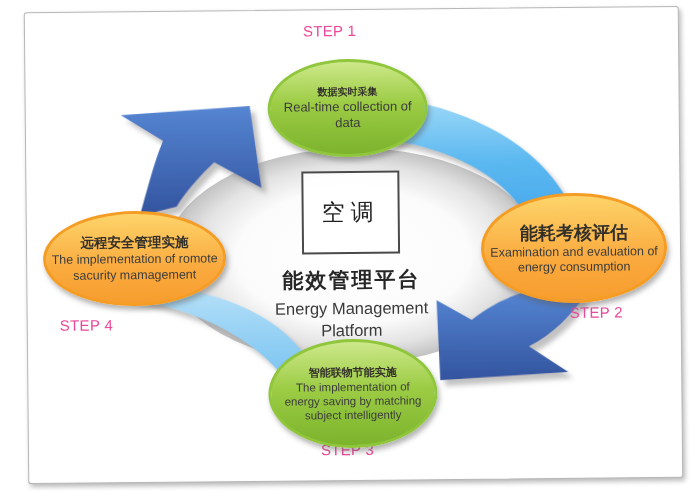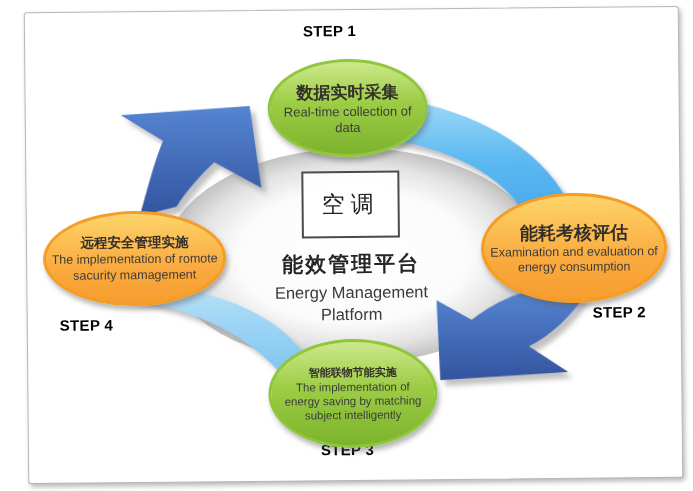--- a/index.html
+++ b/index.html
@@ -18,26 +18,26 @@
   .node{position:absolute;border-radius:50%;display:flex;flex-direction:column;
         align-items:center;justify-content:center;text-align:center;
         box-shadow:2px 4px 5px rgba(90,90,90,.45);}
   .node .zh{font-weight:bold;color:#33302a;}
   .node .en{color:#3c3c3c;line-height:1.22;}
   .green{background:linear-gradient(180deg,#cde88a 0%,#9ccc44 45%,#7cb32d 100%);
          border:3px solid #90c63c;}
   .orange{background:linear-gradient(180deg,#fdd46a 0%,#faaa3e 60%,#f79d2f 100%);
           border:3px solid #f59c25;}
 
-  .step-label{position:absolute;font-weight:bold;font-size:15px;color:#000000;
+  .step-label{position:absolute;font-weight:normal;font-size:15px;color:#ec4899;
               letter-spacing:.3px;white-space:nowrap;}
 
   .center-block{position:absolute;left:245px;top:170px;width:210px;text-align:center;}
   .device-box{display:inline-block;border:2px solid #4a4a4a;background:rgba(255,255,255,.9);
-              padding:16px 18px;font-family:"Liberation Serif","DejaVu Serif",serif;
+              padding:24px 18px;font-family:"Liberation Serif","DejaVu Serif",serif;
               font-size:23px;color:#222;letter-spacing:6px;text-align:right;}
   .center-title-zh{margin-top:12px;font-size:21px;font-weight:bold;color:#262626;letter-spacing:2px;}
   .center-title-en{margin:3px auto 0;width:170px;font-size:16.5px;color:#3a3a3a;line-height:1.35;}
 </style>
 </head>
 <body>
 
 <div class="stage">
   <div class="slide">
     <div class="canvas">
@@ -73,26 +73,26 @@
         <path d="M 398,98.6 A 230,160 0 0 1 566,200 L 523.8,214.6 A 185,118 0 0 0 388.5,139.6 Z" fill="url(#lightBand)" filter="url(#softShadow)"></path>
 
         <path d="M 128,296 A 230,160 0 0 1 302,411 L 311.5,370 A 185,118 0 0 0 171,285 Z" fill="url(#lightBand2)" filter="url(#softShadow)"></path>
 
         <path d="M 121,112 L 250,104 L 261,186 L 214,160 C 200,173 186,188 176,204 L 139,213 C 147,186 154,159 163,138 Z" fill="url(#darkArrow)" filter="url(#softShadow)"></path>
 
         <path d="M 566,373 L 438,380 L 435,300 L 470,320 C 492,303 512,295 530,291 L 584,296 C 570,316 550,336 527,347 Z" fill="url(#darkArrow)" filter="url(#softShadow)"></path>
       </svg>
 
       <div class="step-label" style="left:304px;top:21px;">STEP 1</div>
-      <div class="step-label" style="left:591px;top:305px;text-align:center;">STEP 2</div>
+      <div class="step-label" style="left:568px;top:305px;text-align:center;">STEP 2</div>
       <div class="step-label" style="left:318px;top:440px;">STEP 3</div>
       <div class="step-label" style="left:58px;top:313px;">STEP 4</div>
 
       <div class="node green" style="left:268px;top:58px;width:154px;height:92px;">
-        <div class="zh" style="font-size:17px;">数据实时采集</div>
+        <div class="zh" style="font-size:10px;">数据实时采集</div>
         <div class="en" style="font-size:13px;width:138px;">Real-time collection of data</div>
       </div>
 
       <div class="node orange" style="left:480px;top:194px;width:180px;height:104px;">
         <div class="zh" style="font-size:18px;">能耗考核评估</div>
         <div class="en" style="font-size:12.5px;width:168px;">Examination and evaluation of energy consumption</div>
       </div>
 
       <div class="node green" style="left:266px;top:338px;width:163px;height:103px;">
         <div class="zh" style="font-size:11px;">智能联物节能实施</div>

